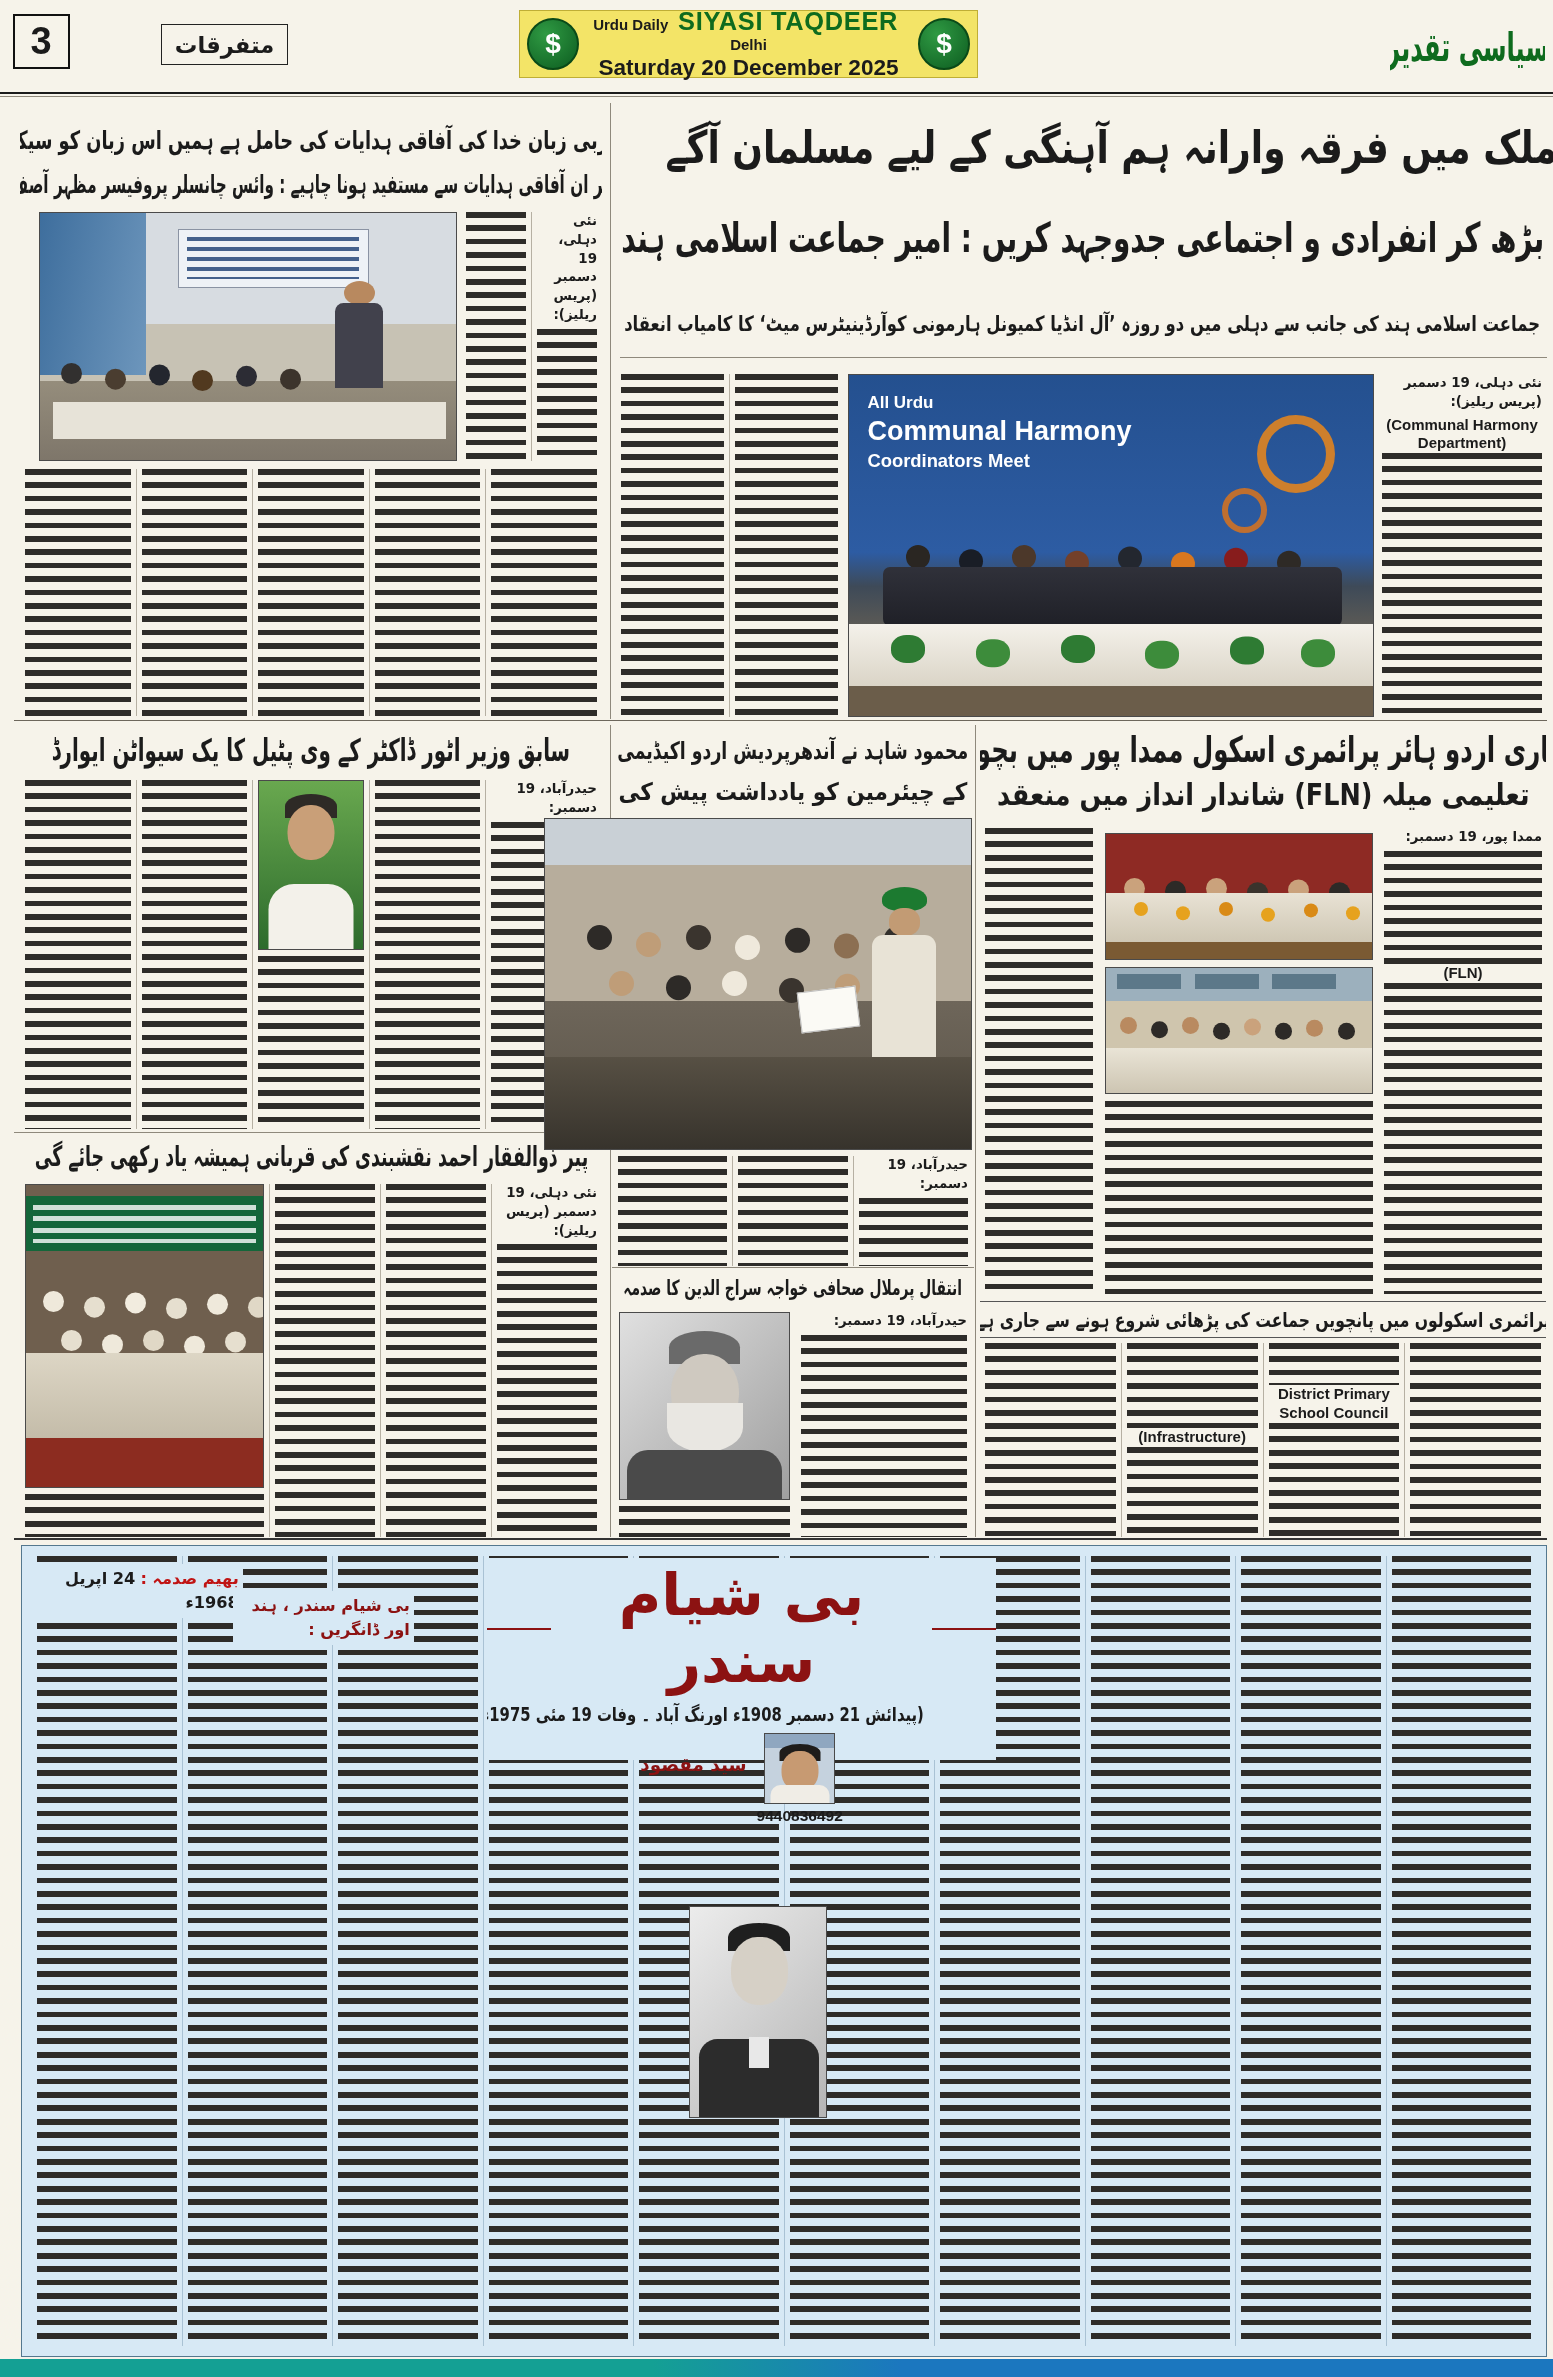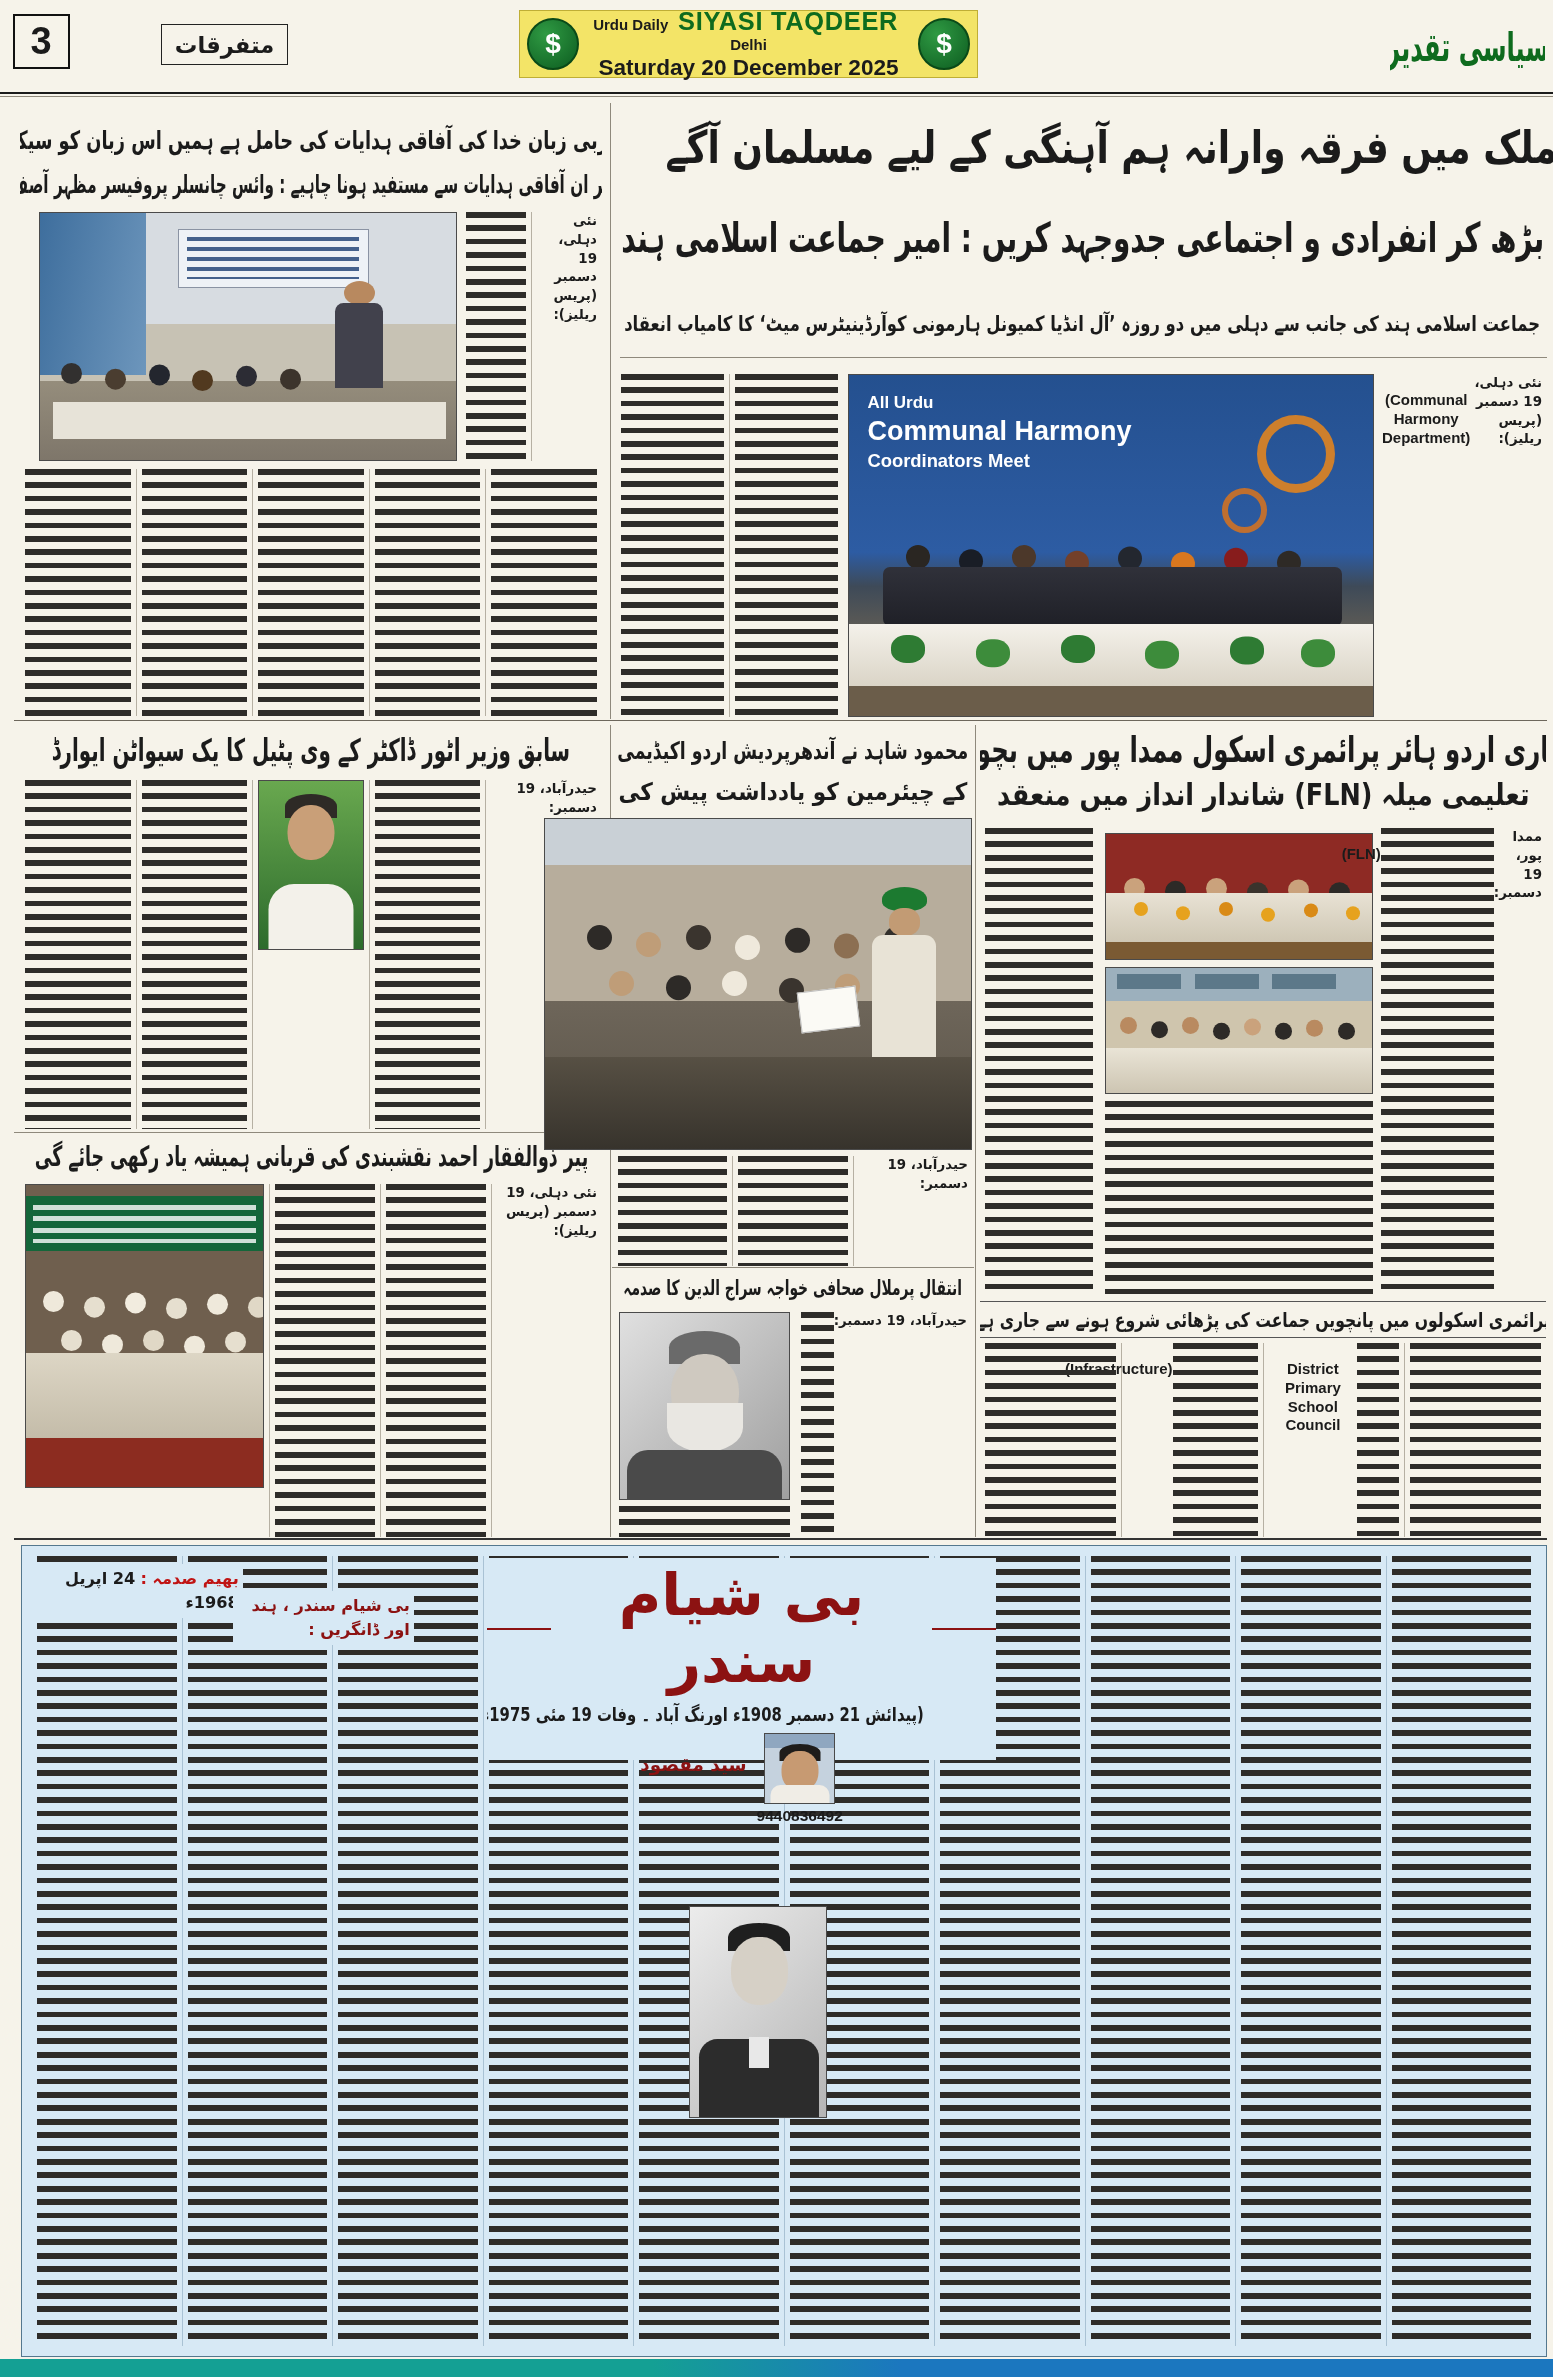--- a/index.html
+++ b/index.html
@@ -5,25 +5,25 @@
 <style>
 *{margin:0;padding:0;box-sizing:border-box}
 html,body{background:#9a9a9a}
 .page{position:relative;width:1554px;height:2377px;margin:0 auto;background:#f6f3ea;font-family:"DejaVu Sans",sans-serif;color:#1b1b1b;overflow:hidden}
 .abs{position:absolute}
 .rtl{direction:rtl}
 .hd{font-weight:800;display:flex;align-items:center;justify-content:center;overflow:hidden;white-space:nowrap;text-align:center}
 .fitline{display:inline-block;transform-origin:50% 50%}
 .ftext{background-image:repeating-linear-gradient(to bottom,#2e2c29 0 5.7px,transparent 5.7px 13.4px);min-height:14px}
 .cols{display:flex;direction:rtl}
-.cols .c{flex:1 1 0;min-width:0;display:flex;flex-direction:row;padding:0 5px}
+.cols .c{flex:1 1 0;min-width:0;display:flex;flex-direction:column;padding:0 5px}
 .cols .c:not(:last-child){border-left:0.7px solid #b6b0a3}
 .cols .c .ftext{flex:1 1 auto}
 .dateline{font-size:13.4px;font-weight:700;line-height:1.4;margin-bottom:4.2px;text-align:right}
-.eng{direction:ltr;font-family:"Liberation Sans",sans-serif;font-size:15px;font-weight:700;text-align:center;line-height:1.25;margin:17px 0}
+.eng{direction:ltr;font-family:"Liberation Sans",sans-serif;font-size:15px;font-weight:700;text-align:center;line-height:1.25;margin:0 0}
 .photo{position:absolute;overflow:hidden;border:0.7px solid #4a4a4a}
 .photo-inline{position:relative;overflow:hidden;border:0.7px solid #4a4a4a;width:100%}
 .sh{position:absolute}
 .round{border-radius:50%}
 .pnum{border:2.8px solid #111;font-size:38px;font-weight:800;display:flex;align-items:center;justify-content:center;font-family:"Liberation Sans",sans-serif}
 .slabel{border:1.4px solid #222;font-size:22.6px;font-weight:700;display:flex;align-items:center;justify-content:center}
 .strip{background:#f3e467;border:0.7px solid #bfae35;display:flex;align-items:center;gap:7px;padding:0 7px}
 .logo{width:52px;height:52px;border-radius:50%;flex:0 0 auto;background:radial-gradient(circle at 35% 30%,#2f9a43,#0d5c20);border:2.1px solid #0a4a18;color:#fff;font-size:28px;font-weight:800;display:flex;align-items:center;justify-content:center;font-family:"Liberation Sans",sans-serif}
 .stripmid{flex:1;text-align:center;font-family:"Liberation Sans",sans-serif}
 .l1{font-size:15px;font-weight:700}

